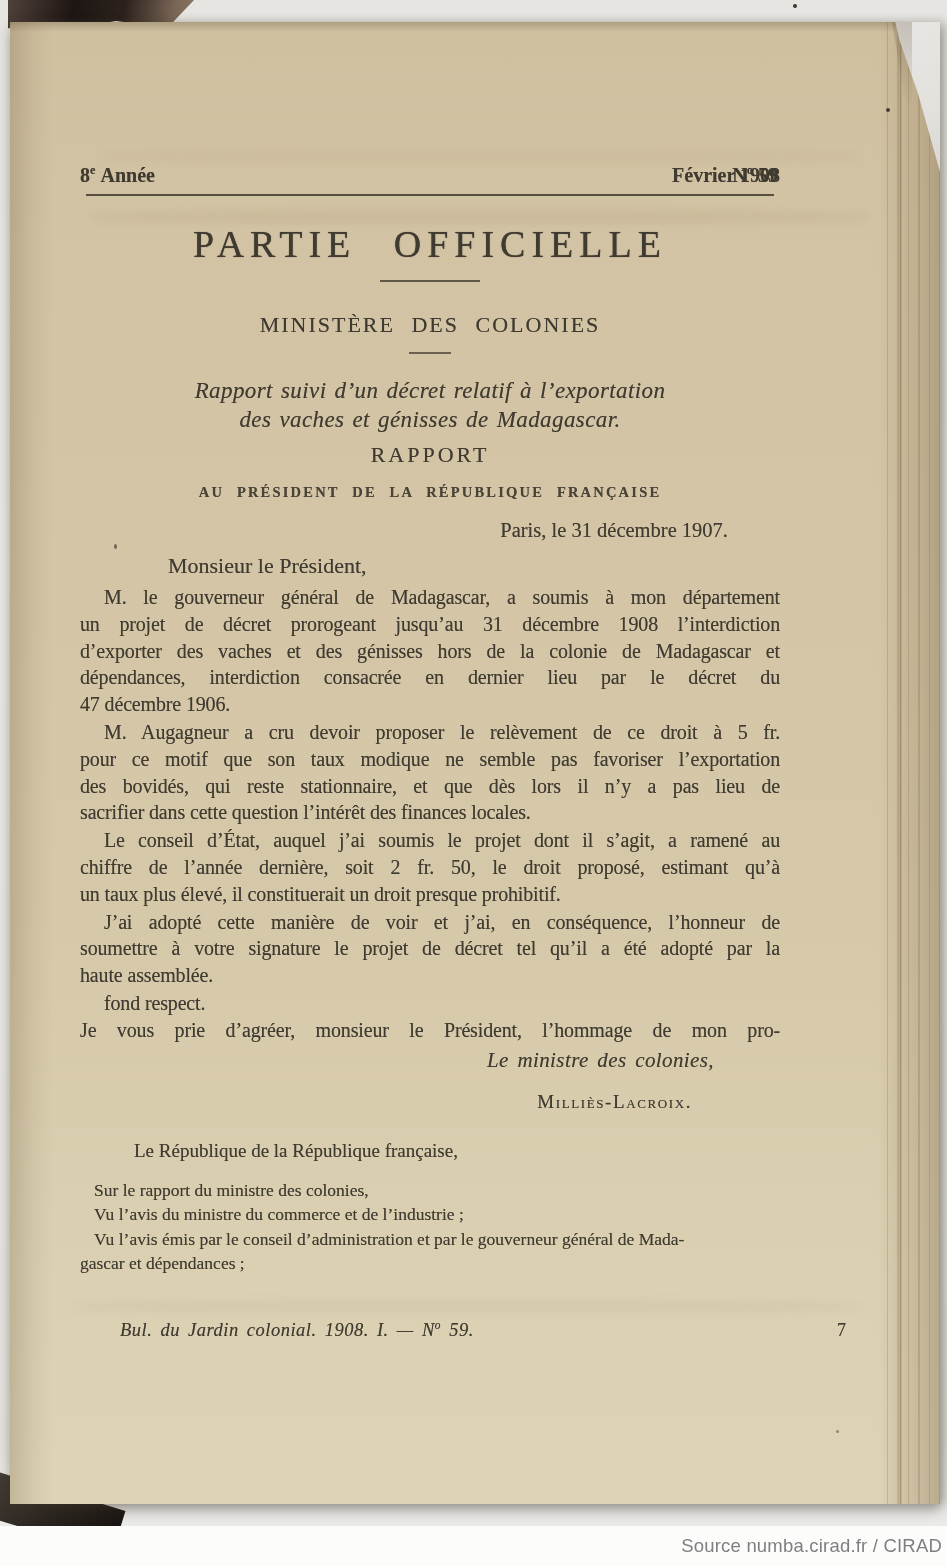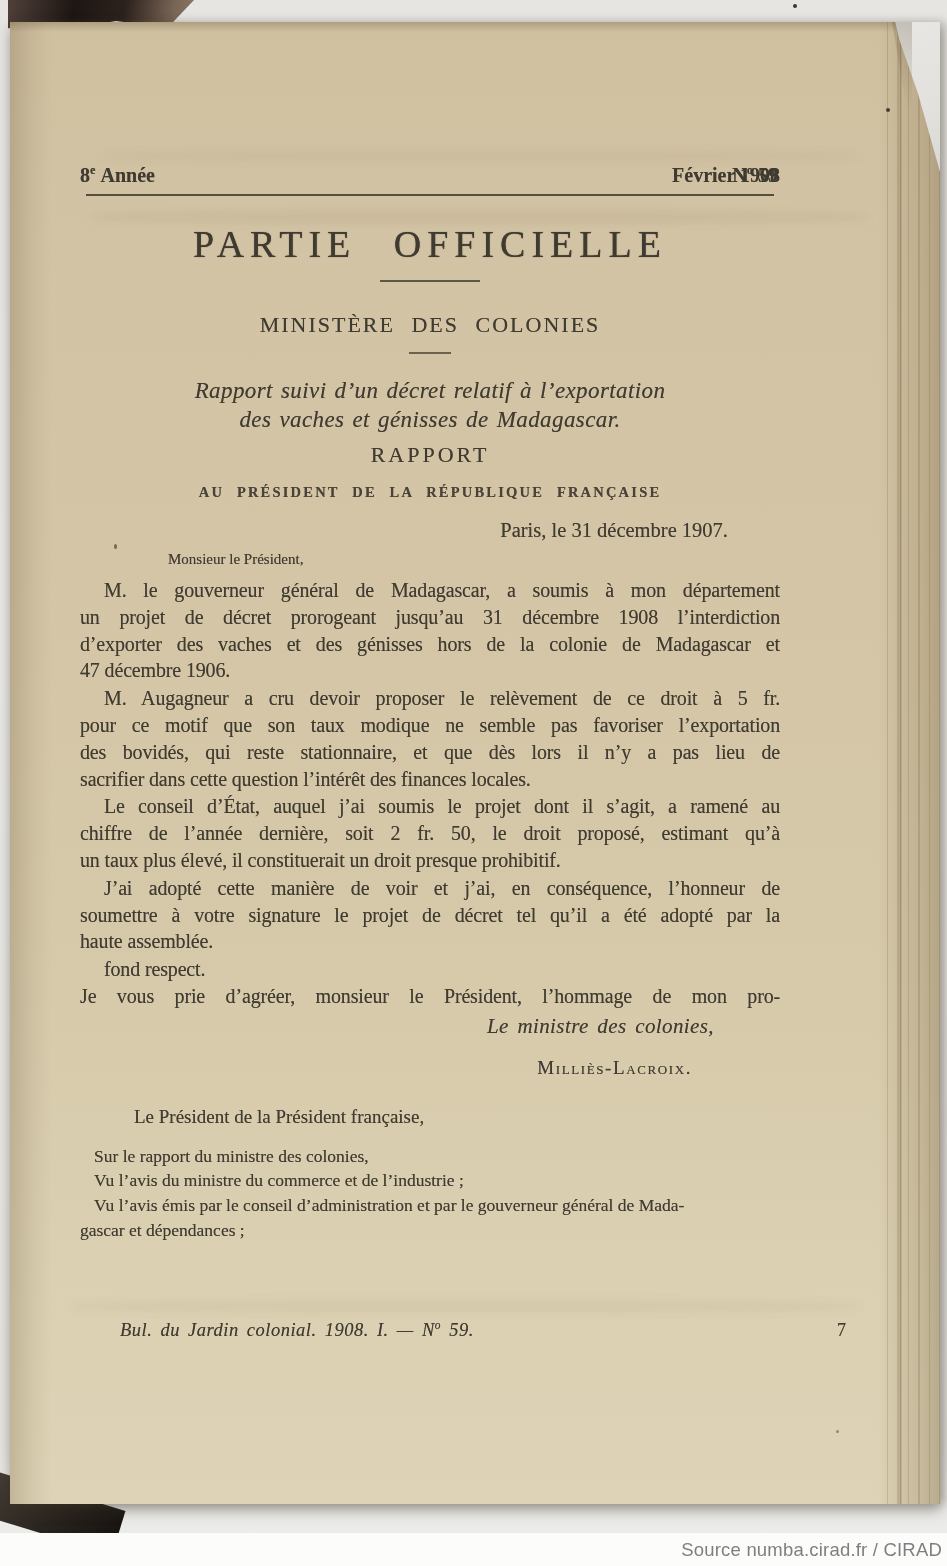--- a/index.html
+++ b/index.html
@@ -65,21 +65,21 @@
        font-size:23px;line-height:29px;letter-spacing:.4px;word-spacing:2px;}
   .subtitle .tline{text-align:center;text-align-last:center !important;font-family:Liberation Serif, serif;}
 
   .rapport{margin-top:8px;text-align:center;font-size:22px;line-height:26px;
        letter-spacing:3px;}
   .addressee{margin-top:16px;text-align:center;font-size:14.5px;font-weight:bold;
        letter-spacing:2.2px;word-spacing:7px;color:#494338;}
 
   .dateline{margin-top:16px;text-align:right;padding-right:52px;
        font-size:20.5px;line-height:27px;}
-  .salutation{margin-left:88px;font-size:15px;line-height:28px;margin-top:1px;}
+  .salutation{margin-left:88px;font-size:22px;line-height:28px;margin-top:8px;}
 
   .letter-body{margin-top:4px;font-size:20px;line-height:26.8px;letter-spacing:-0.15px;}
   .para{margin:0 0 1px 0;}
   .tline{text-align:justify;text-align-last:justify;white-space:normal;}
   .tline.tlast{text-align-last:left;}
   .para .tline:first-child{padding-left:24px;}
 
   .sig-role{margin-top:3px;font-style:italic;font-size:21px;line-height:27px;
        text-align:right;padding-right:66px;letter-spacing:.4px;word-spacing:3px;}
   .sig-name{margin-top:15px;font-size:19px;line-height:25px;font-variant:small-caps;
@@ -90,21 +90,21 @@
   .clauses .para{margin:0;}
   .clauses .para .tline:first-child{padding-left:14px;}
   .clauses .tline{text-align-last:left;}
 
   .footer-row{position:absolute;left:70px;top:1296px;width:778px;
        font-size:18.5px;line-height:25px;}
   .journal-ref{font-style:italic;margin-left:40px;letter-spacing:.5px;word-spacing:3px;}
   .page-number{position:absolute;right:12px;top:0;font-style:normal;font-size:18px;}
 
   
-  .credit-strip{position:absolute;left:0;right:0;bottom:0;height:33px;background:#fcfcfb;
+  .credit-strip{position:absolute;left:0;right:0;bottom:0;height:40px;background:#fcfcfb;
        z-index:3;display:flex;align-items:center;justify-content:flex-end;}
   .credit-text{font-family:"Liberation Sans", sans-serif;font-size:18.5px;color:#7e7f81;
        padding-right:5px;letter-spacing:.2px;}
 </style>
 </head>
 <body>
 
 <div id="screenshot">
 
   <div class="clamp-top"></div>
@@ -150,20 +150,21 @@
       <div class="addressee">AU PRÉSIDENT DE LA RÉPUBLIQUE FRANÇAISE</div>
 
       <div class="dateline">Paris, le 31 décembre 1907.</div>
       <div class="salutation">Monsieur le Président,</div>
 
       <div class="letter-body">
           <div class="para">
             <div class="tline">M. le gouverneur général de Madagascar, a soumis à mon département</div>
             <div class="tline">un projet de décret prorogeant jusqu’au 31 décembre 1908 l’interdiction</div>
             <div class="tline">d’exporter des vaches et des génisses hors de la colonie de Madagascar et</div>
+            <div class="tline">dépendances, interdiction consacrée en dernier lieu par le décret du</div>
             <div class="tline tlast">47 décembre 1906.</div>
           </div>
           <div class="para">
             <div class="tline">M. Augagneur a cru devoir proposer le relèvement de ce droit à 5 fr.</div>
             <div class="tline">pour ce motif que son taux modique ne semble pas favoriser l’exportation</div>
             <div class="tline">des bovidés, qui reste stationnaire, et que dès lors il n’y a pas lieu de</div>
             <div class="tline tlast">sacrifier dans cette question l’intérêt des finances locales.</div>
           </div>
           <div class="para">
             <div class="tline">Le conseil d’État, auquel j’ai soumis le projet dont il s’agit, a ramené au</div>
@@ -177,21 +178,21 @@
           </div>
           <div class="para">
             <div class="tline tlast">fond respect.</div>
             <div class="tline">Je vous prie d’agréer, monsieur le Président, l’hommage de mon pro-</div>
           </div>
         </div>
 
       <div class="sig-role">Le ministre des colonies,</div>
       <div class="sig-name">Milliès-Lacroix.</div>
 
-      <div class="decree-opening">Le Président de la Président française,</div>
+      <div class="decree-opening">Le République de la République française,</div>
       <div class="clauses">
           <div class="para">
             <div class="tline tlast">Sur le rapport du ministre des colonies,</div>
           </div>
           <div class="para">
             <div class="tline tlast">Vu l’avis du ministre du commerce et de l’industrie ;</div>
           </div>
           <div class="para">
             <div class="tline">Vu l’avis émis par le conseil d’administration et par le gouverneur général de Mada-</div>
             <div class="tline tlast">gascar et dépendances ;</div>

